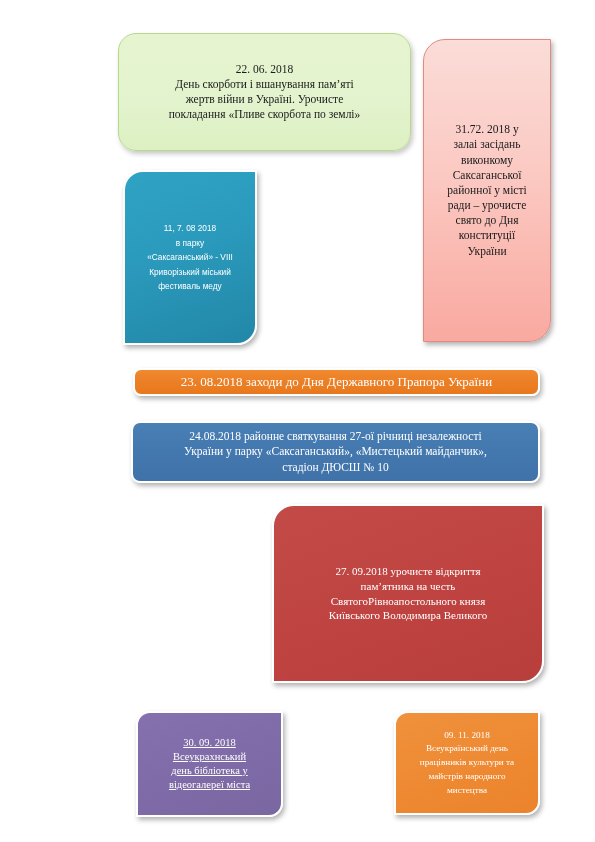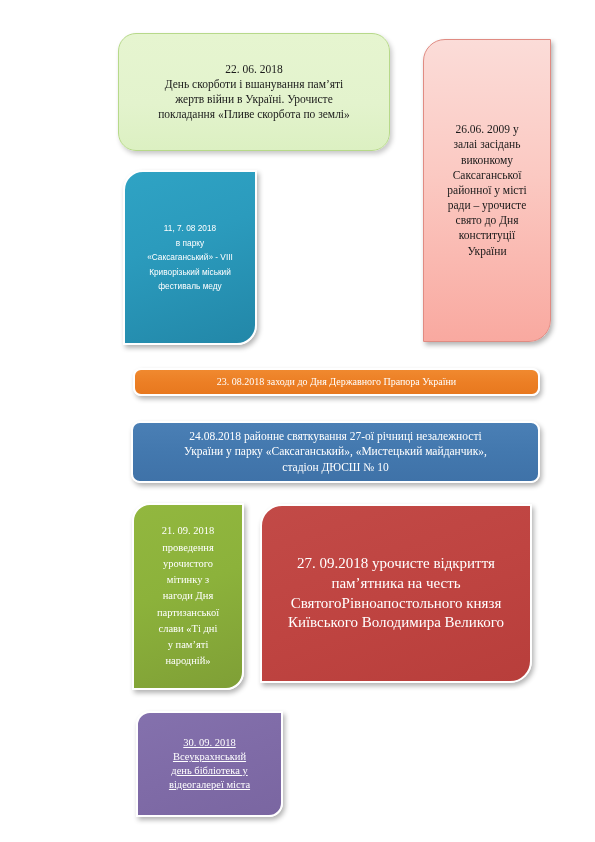--- a/index.html
+++ b/index.html
@@ -37,21 +37,21 @@
   .card .txt {
     display: block;
     width: 100%;
     white-space: pre-line;
   }
 
   
 
   
   #c-mourning {
-    left: 118px; top: 33px; width: 272px; height: 118px;
+    left: 118px; top: 33px; width: 293px; height: 118px;
     background: linear-gradient(180deg, #e6f5d0 0%, #e3f3cd 60%, #dcf0c2 100%);
     border: 1px solid #b7d98a;
     border-radius: 18px 18px 18px 18px;
     color: #1a1a1a;
     font-size: 11.5px;
     box-shadow: 2px 3px 5px rgba(0,0,0,0.22);
   }
 
   
   #c-constitution {
@@ -80,21 +80,21 @@
     border-radius: 16px 0 16px 0;
     font-size: 8.6px;
     line-height: 1.7;
   }
 
   
   #c-flag {
     left: 133px; top: 368px; width: 407px; height: 28px;
     background: linear-gradient(180deg, #f0892f 0%, #ec7f25 50%, #e8781e 100%);
     border-radius: 8px;
-    font-size: 10px;
+    font-size: 13px;
   }
 
   
   #c-independence {
     left: 131px; top: 421px; width: 409px; height: 62px;
     background: linear-gradient(180deg, #4a7fb5 0%, #4378ae 50%, #3f72a8 100%);
     border-radius: 9px;
     font-size: 11.5px;
     text-align: center;
   }
@@ -103,24 +103,24 @@
   #c-partisan {
     left: 132px; top: 503px; width: 112px; height: 187px;
     background: linear-gradient(160deg, #92b73f 0%, #8cb23b 45%, #7f9f36 100%);
     border-radius: 18px 0 18px 0;
     font-size: 10.5px;
     line-height: 1.55;
   }
 
   
   #c-monument {
-    left: 260px; top: 504px; width: 272px; height: 179px;
+    left: 272px; top: 504px; width: 272px; height: 179px;
     background: linear-gradient(160deg, #c24a47 0%, #bf4441 50%, #b83e3b 100%);
     border-radius: 22px 0 22px 0;
-    font-size: 15px;
+    font-size: 11px;
   }
 
   
   #c-library {
     left: 136px; top: 711px; width: 147px; height: 106px;
     background: linear-gradient(160deg, #8471ad 0%, #7f6ba7 50%, #7a66a1 100%);
     border-radius: 14px 0 14px 0;
     font-size: 10.5px;
     text-decoration: underline;
   }
@@ -140,21 +140,21 @@
 <div class="page">
 
   <div class="card" id="c-mourning">
     <span class="txt">22. 06. 2018
 День скорботи і вшанування пам’яті
 жертв війни в Україні. Урочисте
 покладання «Пливе скорбота по землі»</span>
   </div>
 
   <div class="card" id="c-constitution">
-    <span class="txt">26.06. 2009 у
+    <span class="txt">31.72. 2018 у
 залаі засідань
 виконкому
 Саксаганської
 районної у місті
 ради – урочисте
 свято до Дня
 конституції
 України</span>
   </div>
 
@@ -170,40 +170,36 @@
   <div class="card" id="c-flag">
     <span class="txt">23. 08.2018 заходи до Дня Державного Прапора України</span>
   </div>
 
   <div class="card" id="c-independence">
     <span class="txt">24.08.2018 районне святкування 27-ої річниці незалежності
 України  у парку «Саксаганський», «Мистецький майданчик»,
 стадіон ДЮСШ № 10</span>
   </div>
 
-  <div class="card" id="c-partisan">
-    <span class="txt">21. 09. 2018
-проведення
-урочистого
-мітинку з
-нагоди Дня
-партизанської
-слави  «Ті дні
-у пам’яті
-народній»</span>
-  </div>
 
   <div class="card" id="c-monument">
     <span class="txt">27. 09.2018 урочисте відкриття
 пам’ятника на честь
 СвятогоРівноапостольного князя
 Київського Володимира Великого</span>
   </div>
 
   <div class="card" id="c-library">
     <span class="txt">30. 09. 2018
 Всеукрахнський
 день бібліотека у
 відеогалереї міста</span>
   </div>
 
+  <div class="card" id="c-culture">
+    <span class="txt">09. 11. 2018
+Всеукраїнський день
+працівників культури та
+майстрів народного
+мистецтва</span>
+  </div>
 
 </div>
 
 </body></html>

